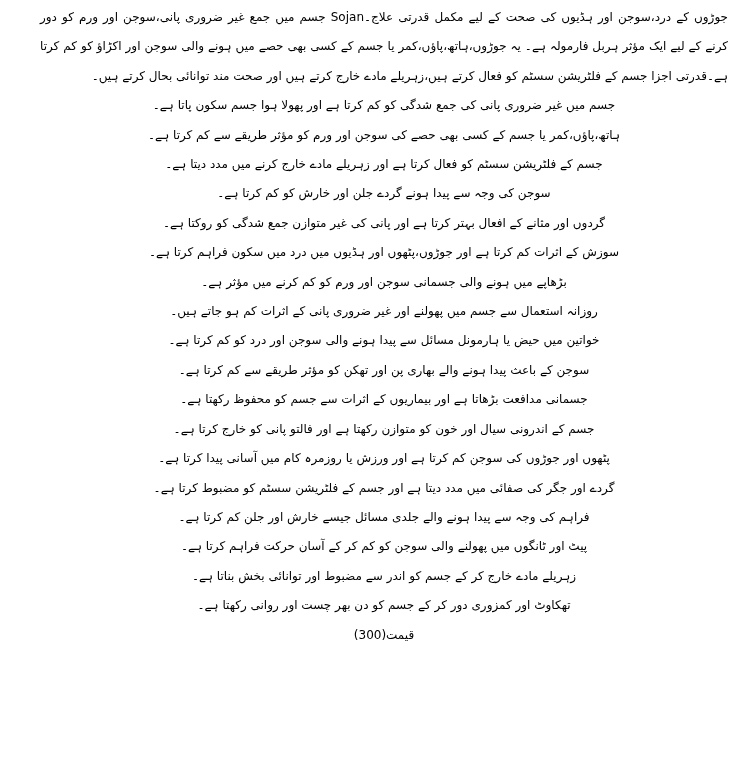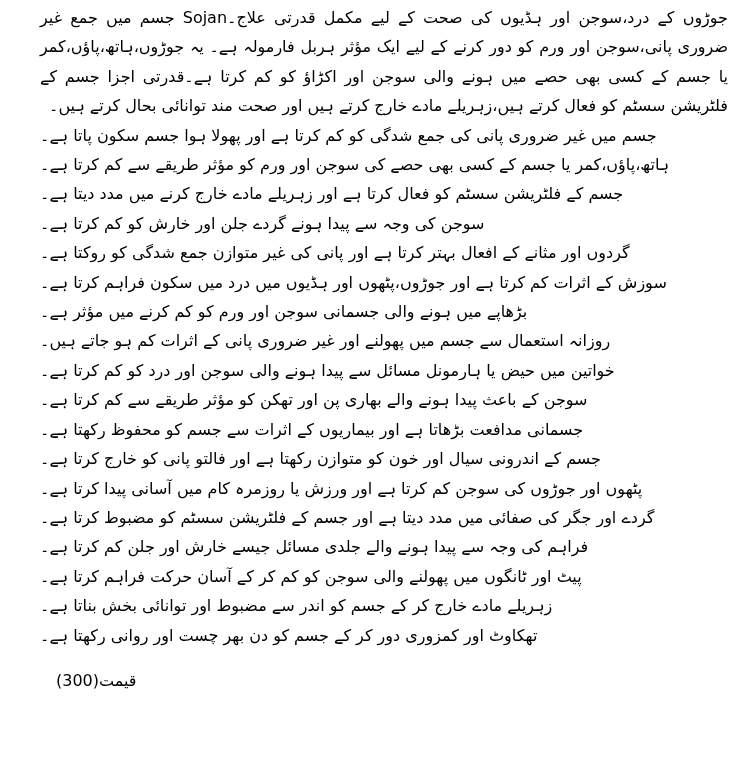--- a/index.html
+++ b/index.html
@@ -13,39 +13,39 @@
     overflow: hidden;
   }
   .page {
     box-sizing: border-box;
     width: 704px;
     height: 776px;
     padding: 3px 10px 0 6px;
     direction: rtl;
     unicode-bidi: embed;
     font-family: "DejaVu Sans", sans-serif;
-    font-size: 16px;
+    font-size: 12px;
     line-height: 29.4px;
     color: #000000;
     background: #ffffff;
   }
   .intro {
     margin: 0;
     text-align: justify;
     text-align-last: right;
   }
   .benefit-line {
     margin: 0;
-    text-align: left;
+    text-align: center;
     white-space: nowrap;
     overflow: hidden;
   }
   .price-line {
-    margin: 16px;
-    text-align: left;
+    margin: 0;
+    text-align: center;
     white-space: nowrap;
   }
 </style>
 </head>
 <body>
 
 <div class="page">
 
   <p class="intro">جوڑوں کے درد،سوجن اور ہڈیوں کی صحت کے لیے مکمل قدرتی علاج۔Sojan جسم میں جمع غیر ضروری پانی،سوجن اور ورم کو دور کرنے کے لیے ایک مؤثر ہربل فارمولہ ہے۔ یہ جوڑوں،ہاتھ،پاؤں،کمر یا جسم کے کسی بھی حصے میں ہونے والی سوجن اور اکڑاؤ کو کم کرتا ہے۔قدرتی اجزا جسم کے فلٹریشن سسٹم کو فعال کرتے ہیں،زہریلے مادے خارج کرتے ہیں اور صحت مند توانائی بحال کرتے ہیں۔</p>
 

